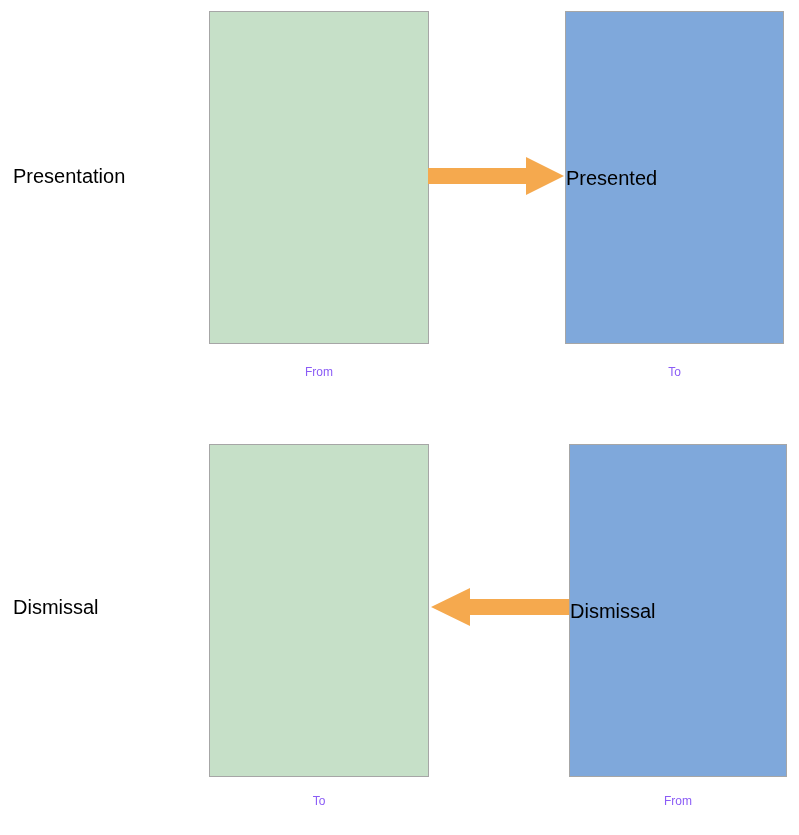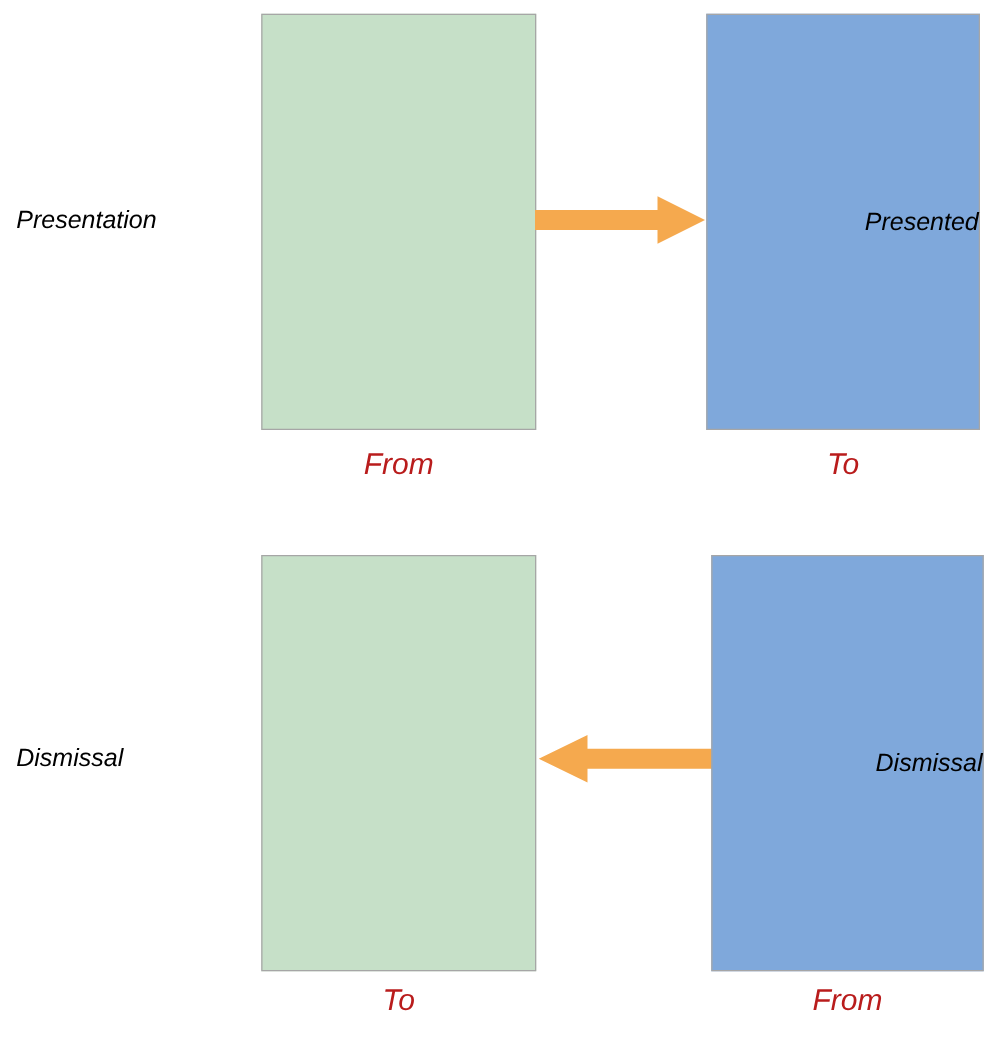--- a/index.html
+++ b/index.html
@@ -14,55 +14,54 @@
     overflow: hidden;
     font-family: "Liberation Sans", sans-serif;
     color: #000000;
   }
   .canvas {
     position: absolute;
     left: 0;
     top: 0;
     width: 799px;
     height: 824px;
-    font-style: italic;
   }
   .row-label {
     position: absolute;
     font-size: 20px;
     line-height: 20px;
     color: #000000;
     white-space: nowrap;
   }
   .box {
     position: absolute;
     box-sizing: border-box;
     border: 1px solid #a6a6a6;
     display: flex;
     align-items: center;
-    justify-content: flex-end;
+    justify-content: flex-start;
   }
   .box-green {
     background: #c6e0c8;
   }
   .box-blue {
     background: #7fa8db;
   }
   .box-label {
     font-size: 20px;
     line-height: 20px;
     color: #000000;
     white-space: nowrap;
   }
   .axis-label {
     position: absolute;
-    font-size: 24px;
+    font-size: 12px;
     line-height: 20px;
     text-align: center;
-    color: #b91c1c;
+    color: #8b5cf6;
     white-space: nowrap;
   }
   .arrow {
     position: absolute;
   }
   .arrow svg {
     display: block;
   }
 
   

